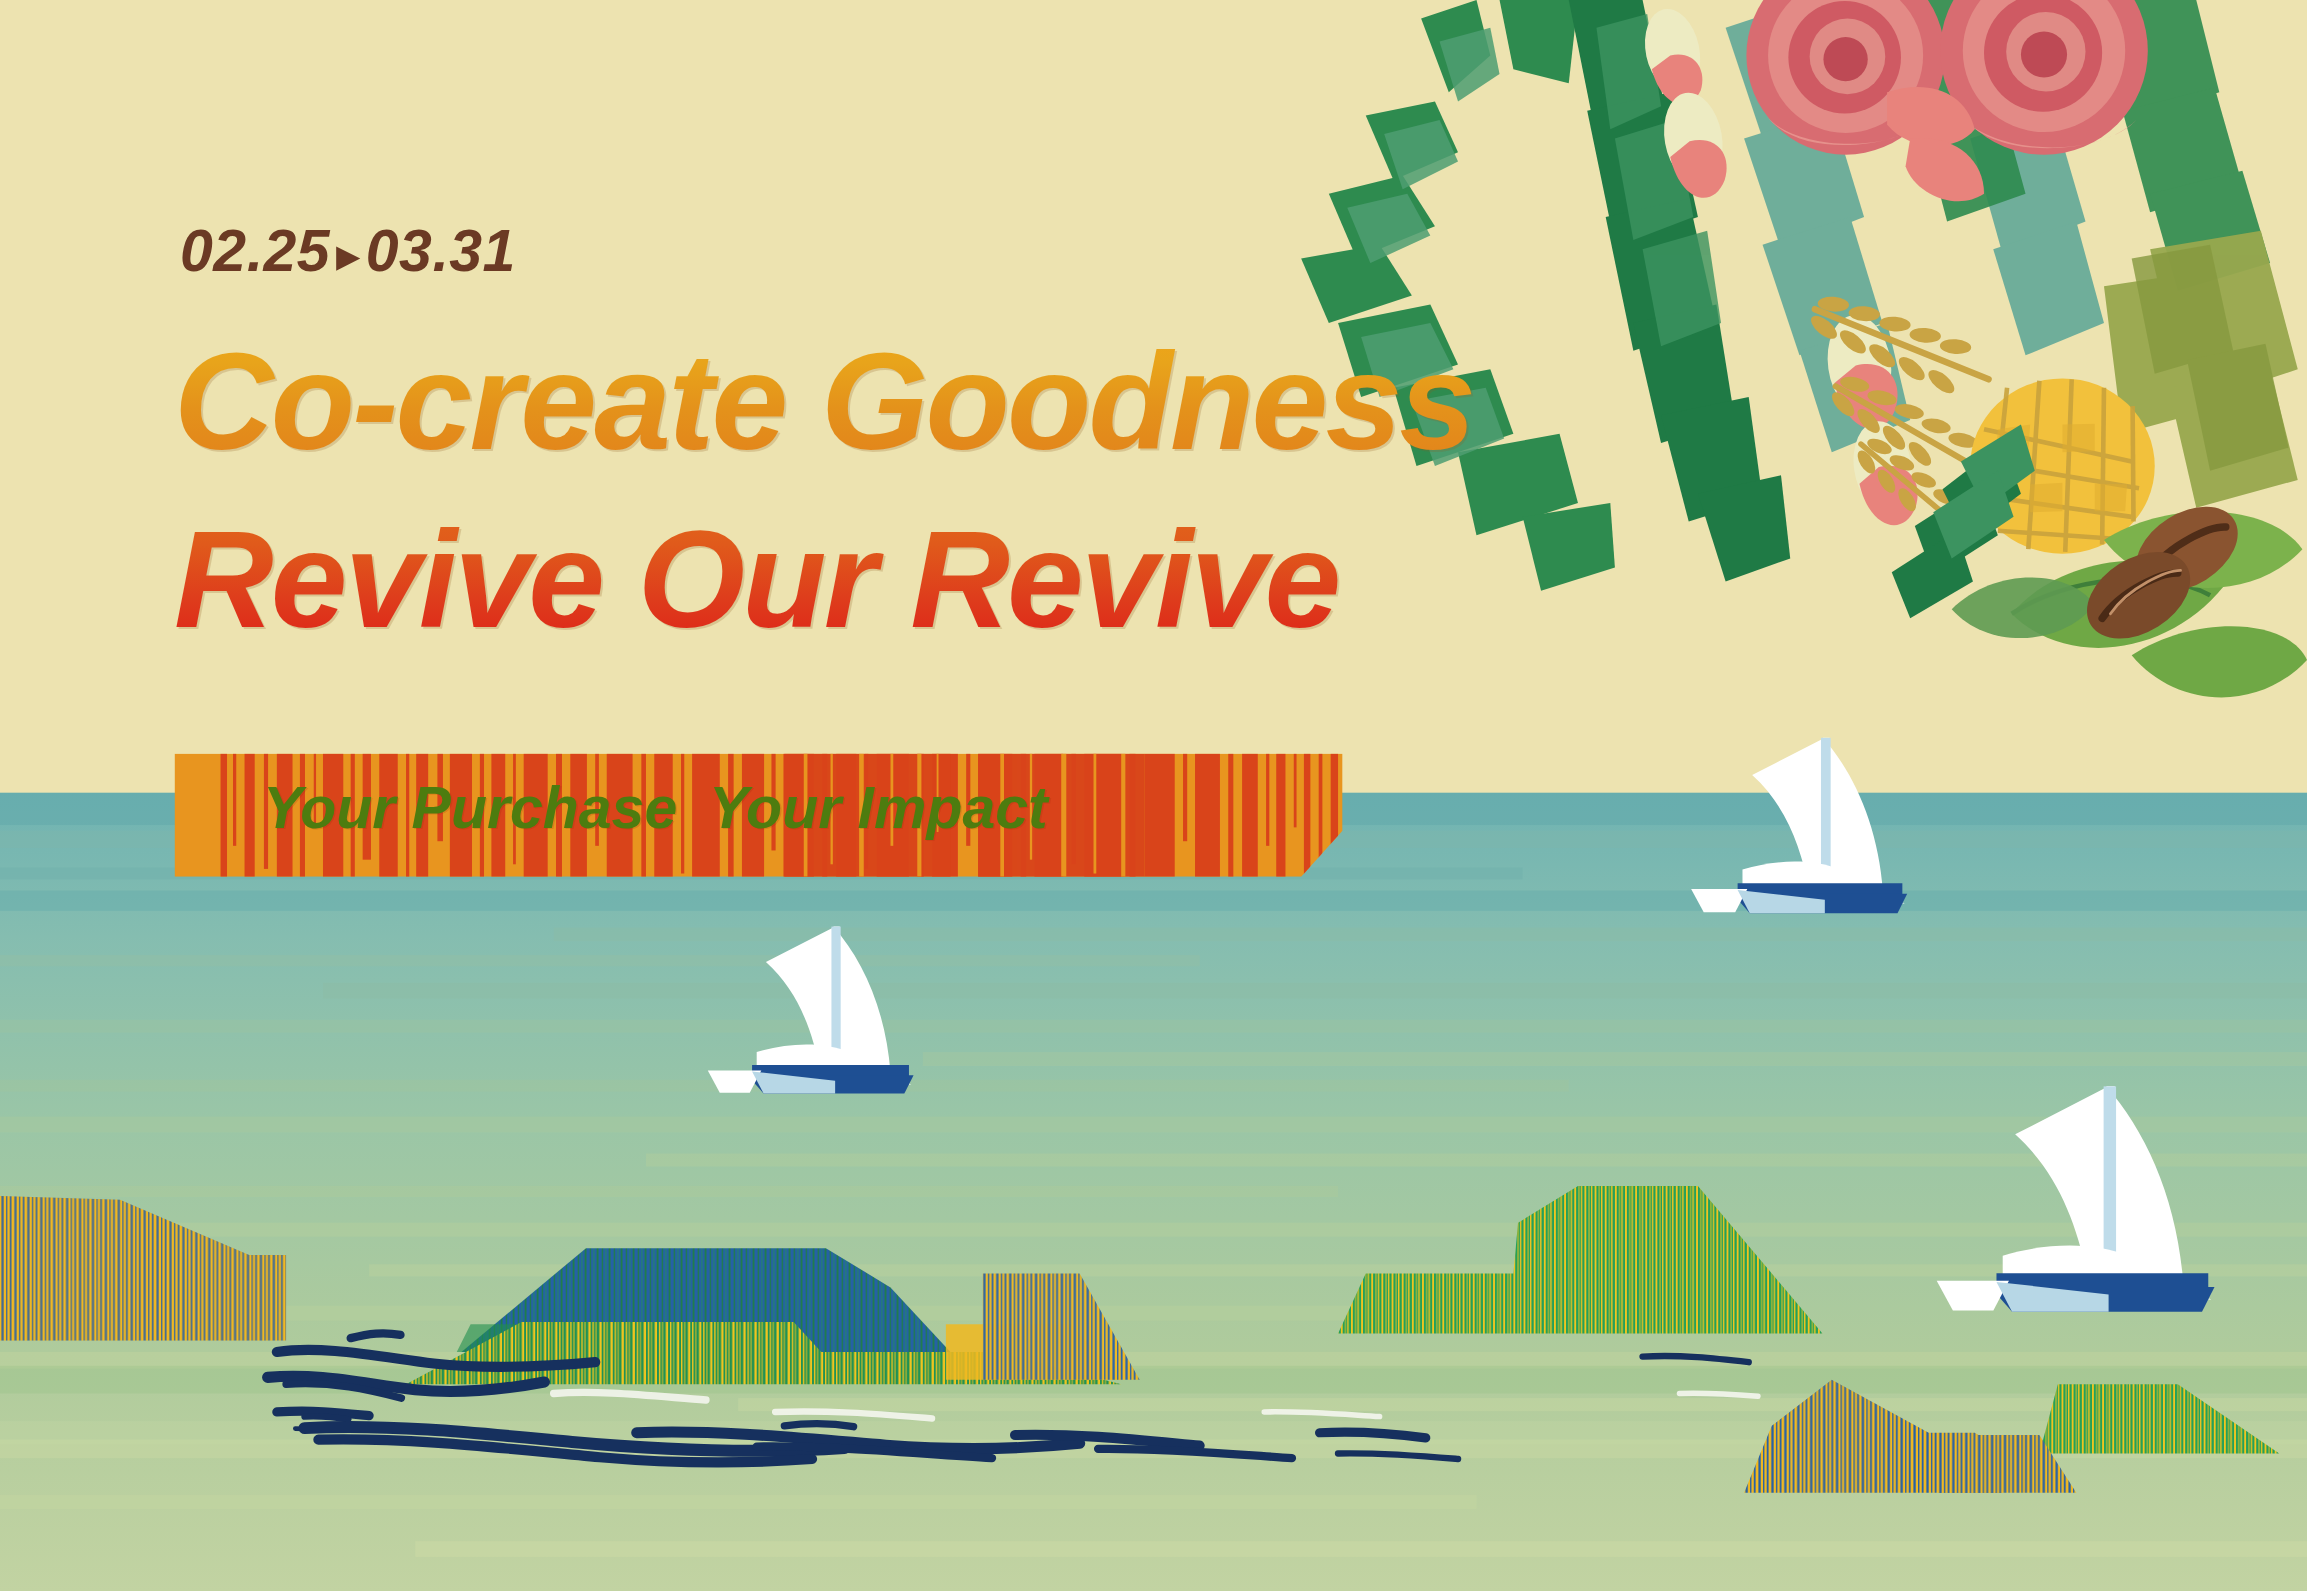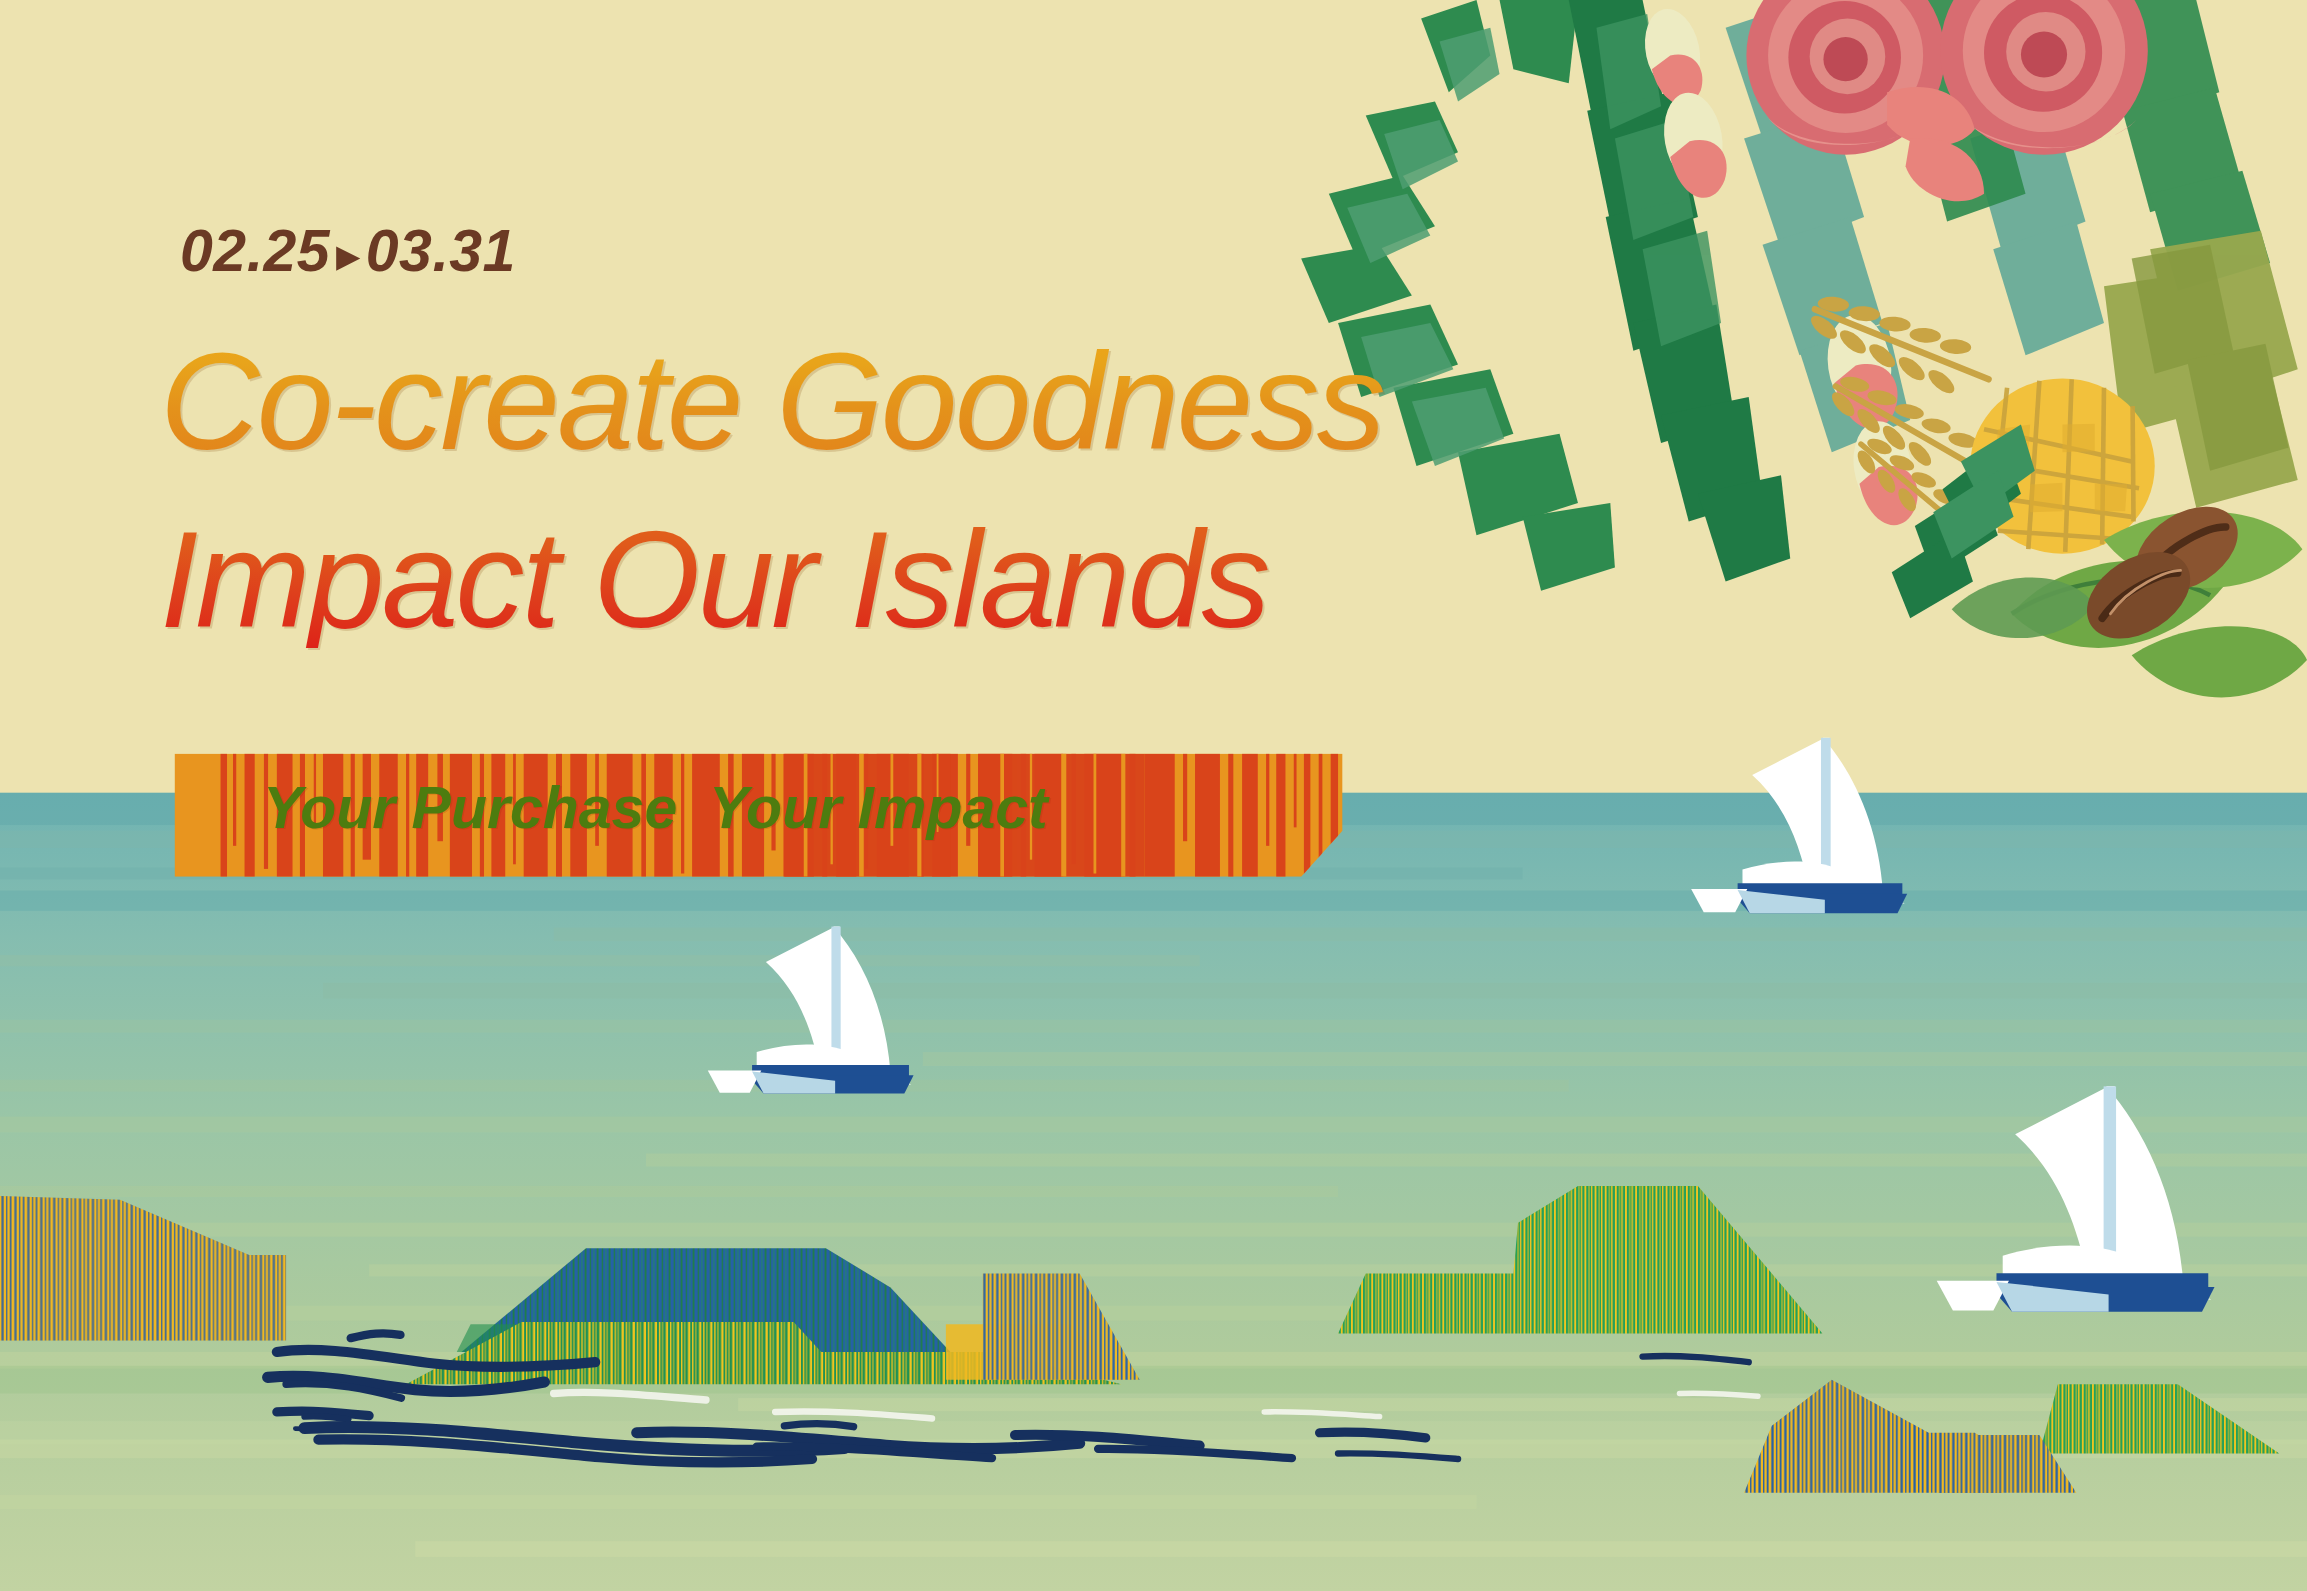--- a/index.html
+++ b/index.html
@@ -24,22 +24,22 @@
   }
   .date-arrow{
     display:inline-block;
     font-style:normal;
     font-size:44px;
     vertical-align:1.4px;
     padding:0 6.5px;
     color:#6B3A24;
   }
   .headline{
-    position:absolute;left:160px;
-    font-size:138px;font-weight:normal;font-style:italic;
+    position:absolute;left:174px;
+    font-size:138px;font-weight:bold;font-style:italic;
     letter-spacing:-2.8px;
     white-space:nowrap;
     line-height:1;
     -webkit-background-clip:text;
     background-clip:text;
     color:transparent;
     -webkit-text-fill-color:transparent;
     filter:drop-shadow(2.3px 2.3px 0 rgba(140,90,30,.22));
   }
   .headline-1{
@@ -508,19 +508,19 @@
   </svg>
 
   <div class="textblock">
 
     <div class="date-line">
       <span>02.25</span><span class="date-arrow">▸</span><span>03.31</span>
     </div>
 
     <div class="headline headline-1">Co-create Goodness</div>
 
-    <div class="headline headline-2">Impact Our Islands</div>
+    <div class="headline headline-2">Revive Our Revive</div>
 
     <div class="ribbon-text">Your Purchase  Your Impact</div>
   </div>
 
 </div>
 
 
 </body></html>

